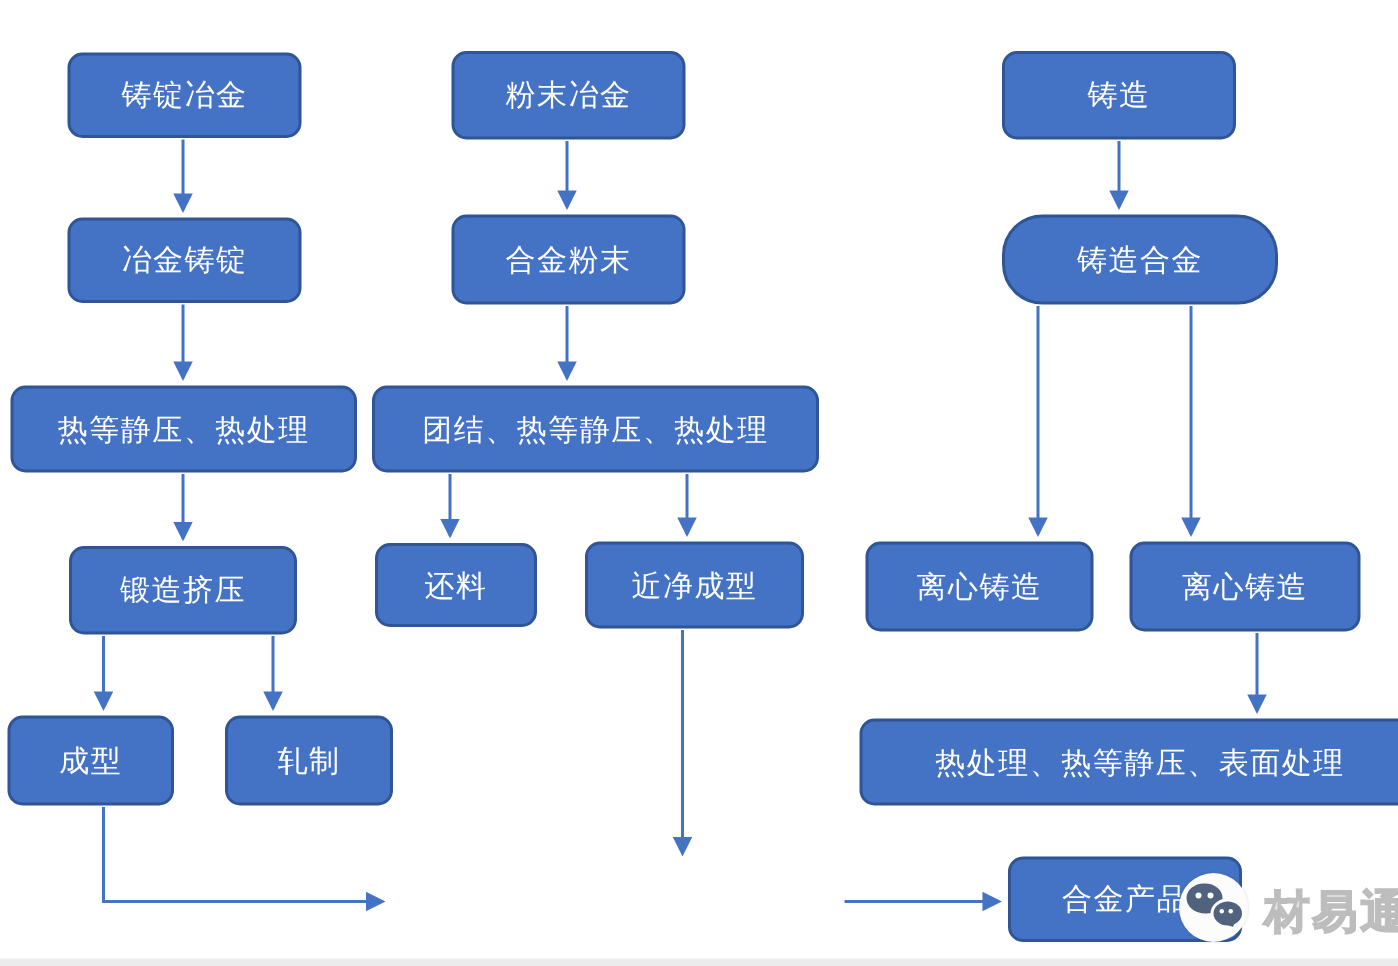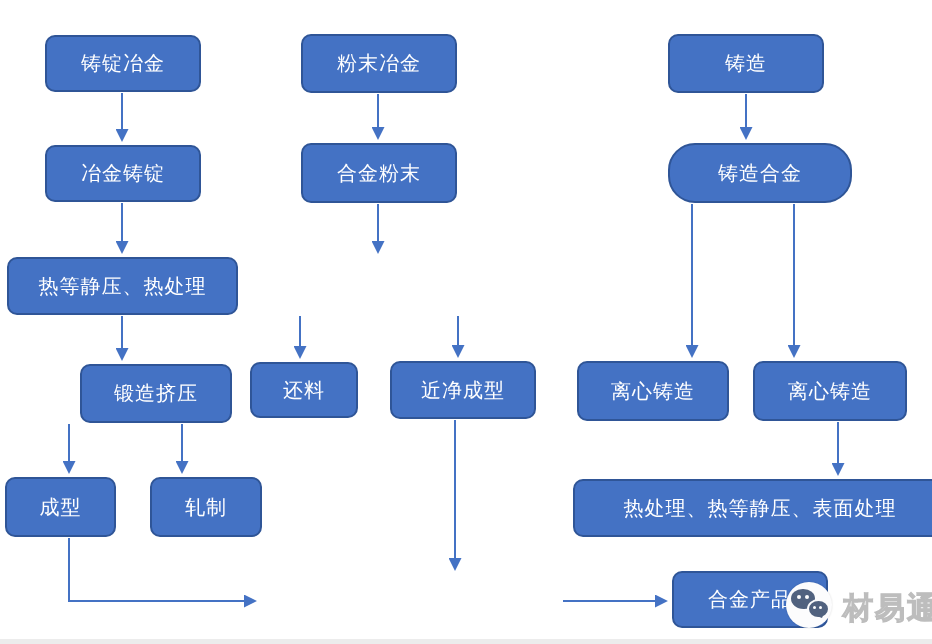--- a/index.html
+++ b/index.html
@@ -96,22 +96,23 @@
 
   <div class="node" style="left:301px;top:34px;width:156px;height:59px;">粉末冶金</div>
   <div class="node" style="left:45px;top:35px;width:156px;height:57px;">铸锭冶金</div>
   <div class="node" style="left:668px;top:34px;width:156px;height:59px;">铸造</div>
 
   <div class="node" style="left:45px;top:145px;width:156px;height:57px;">冶金铸锭</div>
   <div class="node" style="left:301px;top:143px;width:156px;height:60px;">合金粉末</div>
   <div class="node" style="left:668px;top:143px;width:184px;height:60px;border-radius:27px;">铸造合金</div>
 
   <div class="node" style="left:7px;top:257px;width:231px;height:58px;">热等静压、热处理</div>
+  <div class="node" style="left:248px;top:257px;width:298px;height:58px;">团结、热等静压、热处理</div>
 
-  <div class="node" style="left:46px;top:364px;width:152px;height:59px;margin-left:34px;">锻造挤压</div>
+  <div class="node" style="left:46px;top:364px;width:152px;height:59px;">锻造挤压</div>
   <div class="node" style="left:250px;top:362px;width:108px;height:56px;">还料</div>
   <div class="node" style="left:390px;top:361px;width:146px;height:58px;">近净成型</div>
   <div class="node" style="left:577px;top:361px;width:152px;height:60px;">离心铸造</div>
   <div class="node" style="left:753px;top:361px;width:154px;height:60px;">离心铸造</div>
 
   <div class="node" style="left:5px;top:477px;width:111px;height:60px;">成型</div>
   <div class="node" style="left:150px;top:477px;width:112px;height:60px;">轧制</div>
   <div class="node" style="left:573px;top:479px;width:374px;height:58px;">热处理、热等静压、表面处理</div>
 
   <div class="node" style="left:672px;top:571px;width:156px;height:57px;">合金产品</div>

